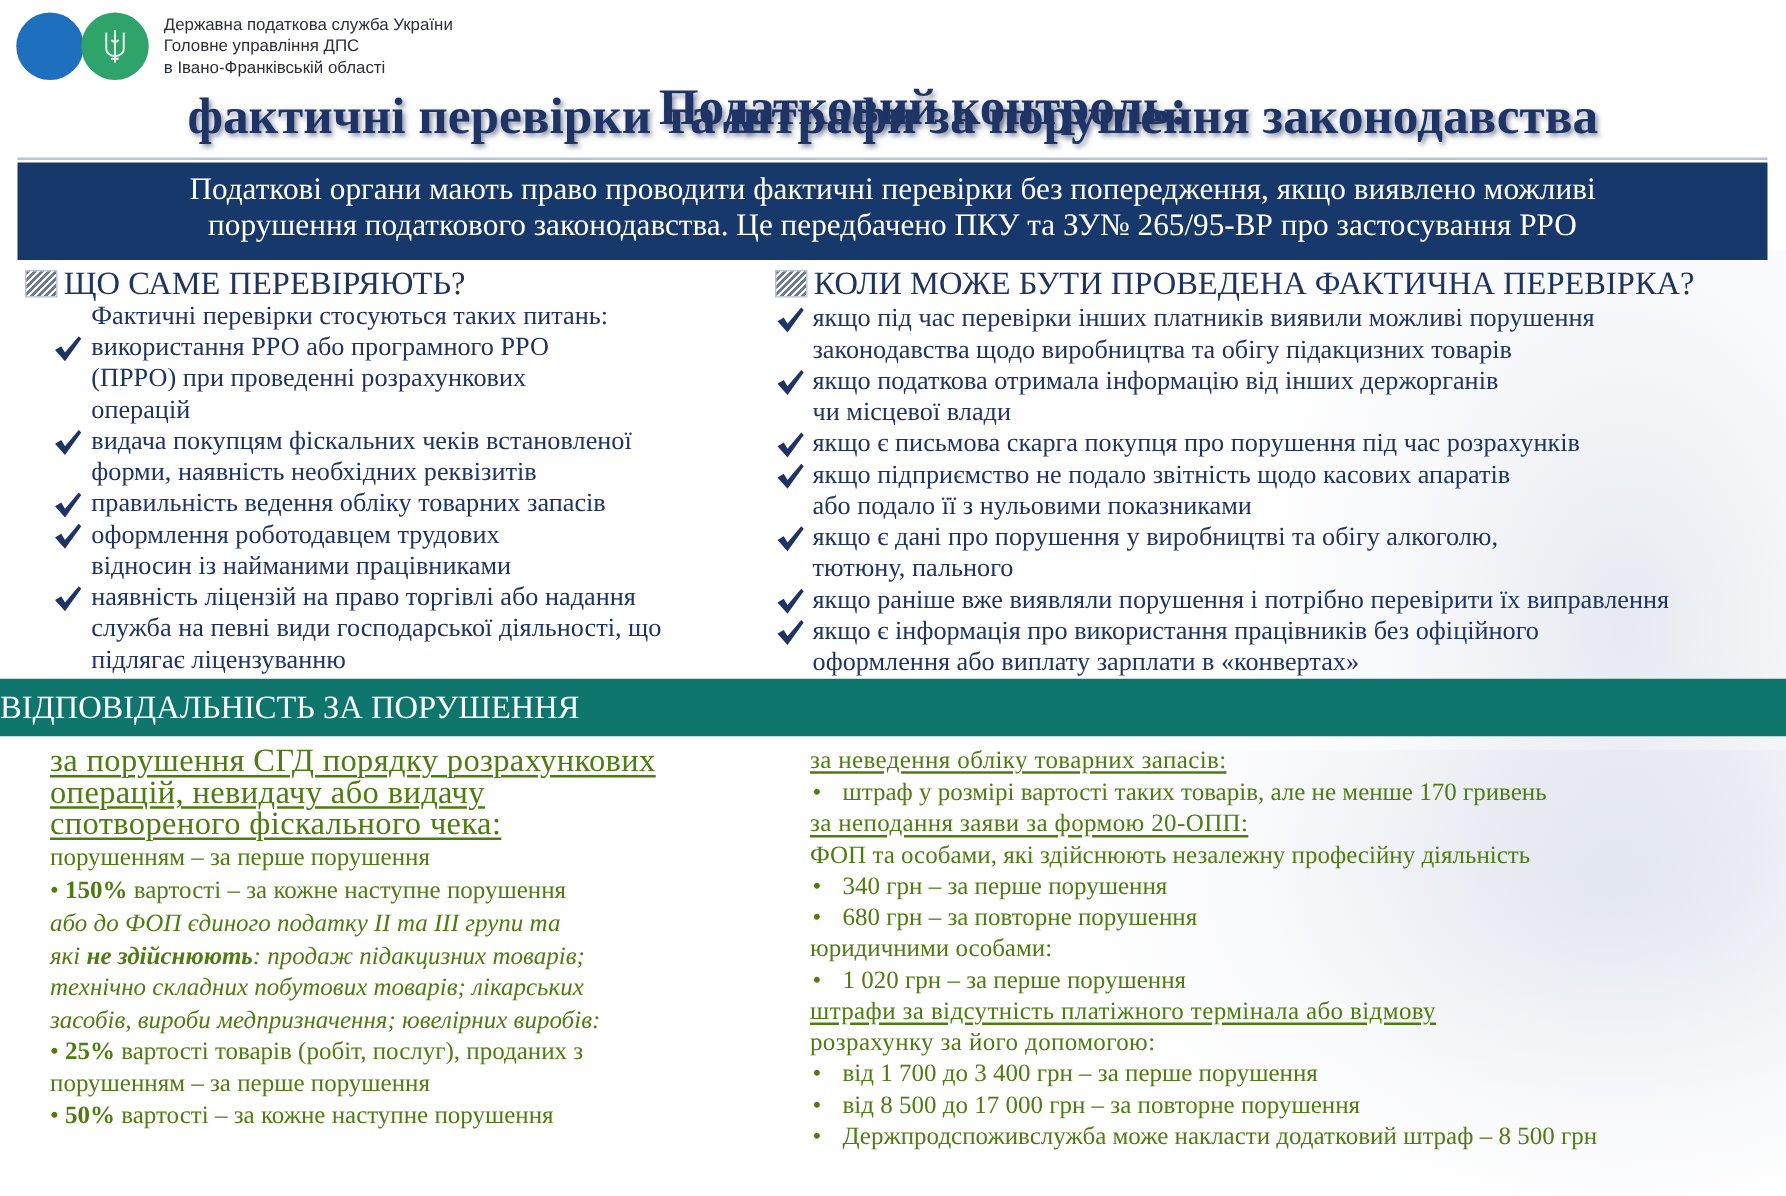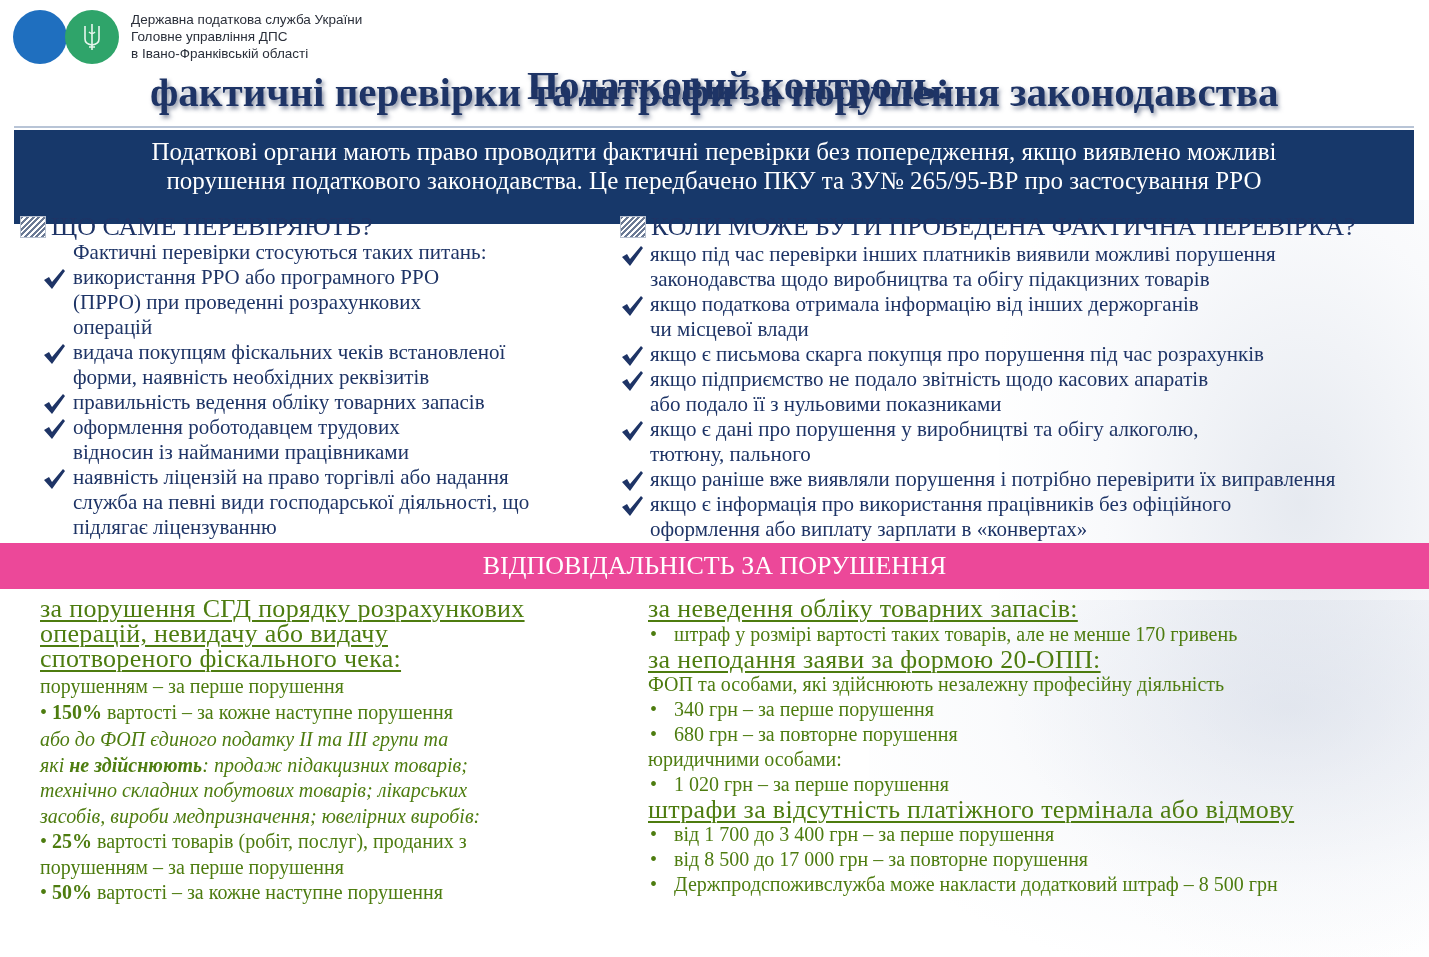--- a/index.html
+++ b/index.html
@@ -27,50 +27,50 @@
     position: absolute; font-weight: bold; color: #1e3466;
     text-shadow: 2px 3px 4px rgba(40,55,90,0.55);
     white-space: nowrap;
   }
   .title1 { left: 527px; top: 17px; font-size: 41px; margin-top: 44px; }
   .title2 { left: 150px; top: 68px; font-size: 41px; }
 
   .rule-top { position: absolute; left: 14px; top: 126px; width: 1400px; height: 2px; background: #b8c4d6; }
 
   .banner {
-    position: absolute; left: 14px; top: 130px; width: 1400px; height: 94px;
+    position: absolute; left: 14px; top: 130px; width: 1400px; height: 78px;
     background: #17386a; color: #ffffff; text-align: center;
     font-size: 25px; line-height: 29px; padding-top: 7px;
   }
 
   
   .col-head { position: absolute; font-size: 26px; color: #1e3466; white-space: nowrap; display:flex; align-items:center; }
   .hatch { display:inline-block; width: 26px; height: 22px; margin-right: 5px;
     background: repeating-linear-gradient(135deg, #6b7a95 0 2px, #ffffff 2px 4px); border: 1px solid #b7c0cf; }
 
   .list-left { position: absolute; left: 40px; top: 240px; width: 560px; font-size: 21px; line-height: 25px; color: #1e3466; }
   .list-right { position: absolute; left: 620px; top: 242px; width: 810px; font-size: 21px; line-height: 25px; color: #1e3466; }
   .intro { padding-left: 33px; }
   .item { position: relative; padding-left: 33px; }
   .right-item { position: relative; padding-left: 30px; }
   .check { position: absolute; left: 2px; top: 2px; width: 24px; height: 24px; }
   .right-item .check { left: 0; }
 
   .resp-bar {
     position: absolute; left: 0; top: 543px; width: 1429px; height: 46px;
-    background: #ec4899; color: #ffffff; text-align: center; font-size: 26px; line-height: 46px;
+    background: #0f766e; color: #ffffff; text-align: left; font-size: 26px; line-height: 46px;
   }
 
   .sec { position: absolute; color: #4d7c0f; }
   .u-head { font-size: 26px; line-height: 25px; text-decoration: underline; text-underline-offset: 3px; text-decoration-thickness: 2px; letter-spacing: 0.3px; }
   .body-l { font-size: 20px; line-height: 25.5px; }
   .body-l b { font-weight: bold; }
   .it { font-style: italic; }
 
-  .right-sec .u-head { font-size: 26px; line-height: 25px; }
+  .right-sec .u-head { font-size: 20px; line-height: 25px; }
   .bl { position: relative; padding-left: 26px; font-size: 20px; line-height: 25px; }
   .bl::before { content: "•"; position: absolute; left: 2px; top: 0; }
 </style>
 </head>
 <body>
 
 <div class="bg-fade"></div>
 <div class="bg-fade2"></div>
 
 <div class="logo">
@@ -230,17 +230,18 @@
 
   <div class="u-head" style="display:inline-block;">за неподання заяви за формою 20-ОПП:</div>
   <div style="font-size:20px; line-height:25px;">ФОП та особами, які здійснюють незалежну професійну діяльність</div>
   <div class="bl">340 грн – за перше порушення</div>
   <div class="bl">680 грн – за повторне порушення</div>
   <div style="font-size:20px; line-height:25px;">юридичними особами:</div>
   <div class="bl">1 020 грн – за перше порушення</div>
 
   <div class="u-head">
     <div>штрафи за відсутність платіжного термінала або відмову</div>
+    <div style="display:inline-block;">розрахунку за його допомогою:</div>
   </div>
   <div class="bl">від 1 700 до 3 400 грн – за перше порушення</div>
   <div class="bl">від 8 500 до 17 000 грн – за повторне порушення</div>
   <div class="bl">Держпродспоживслужба може накласти додатковий штраф –  8 500 грн</div>
 </div>
 
 </body></html>

